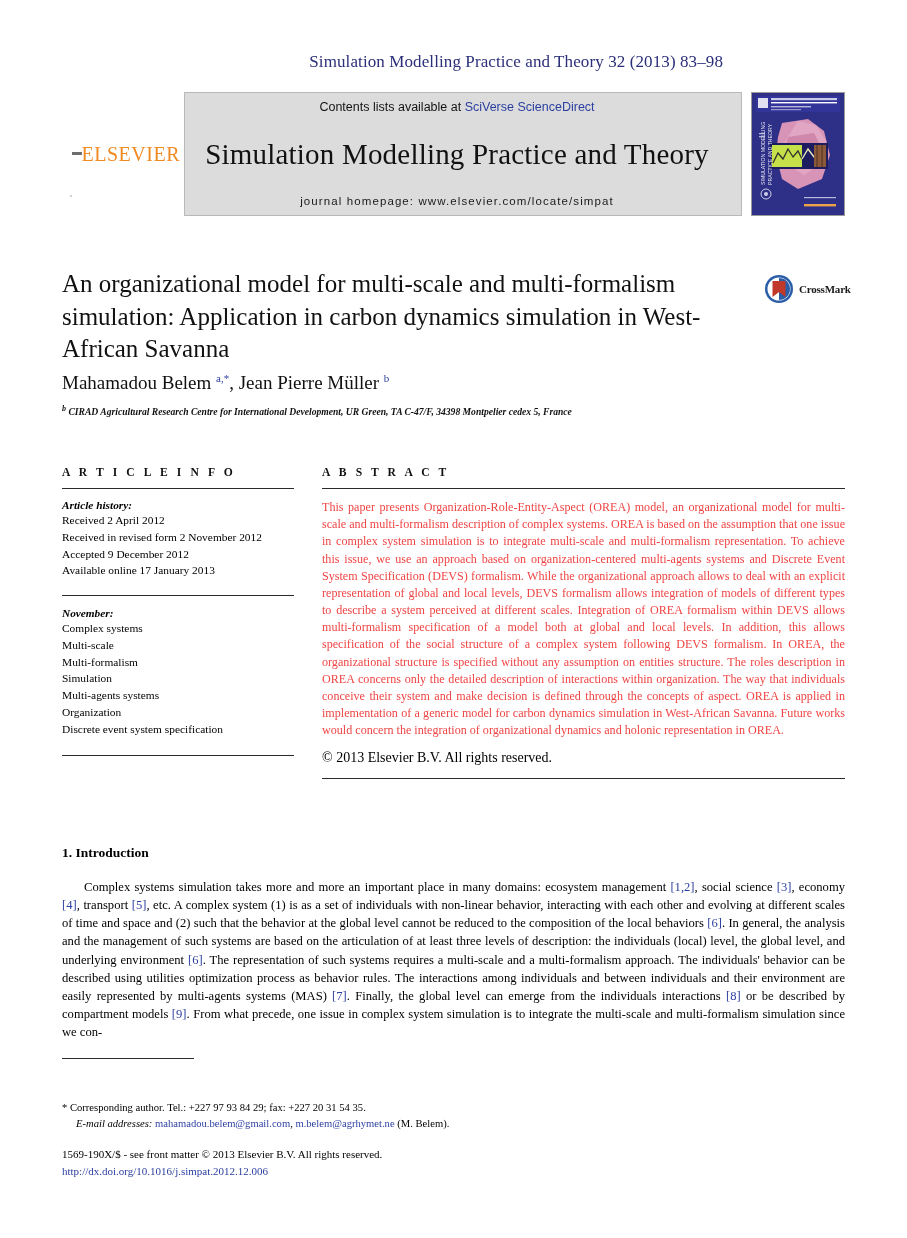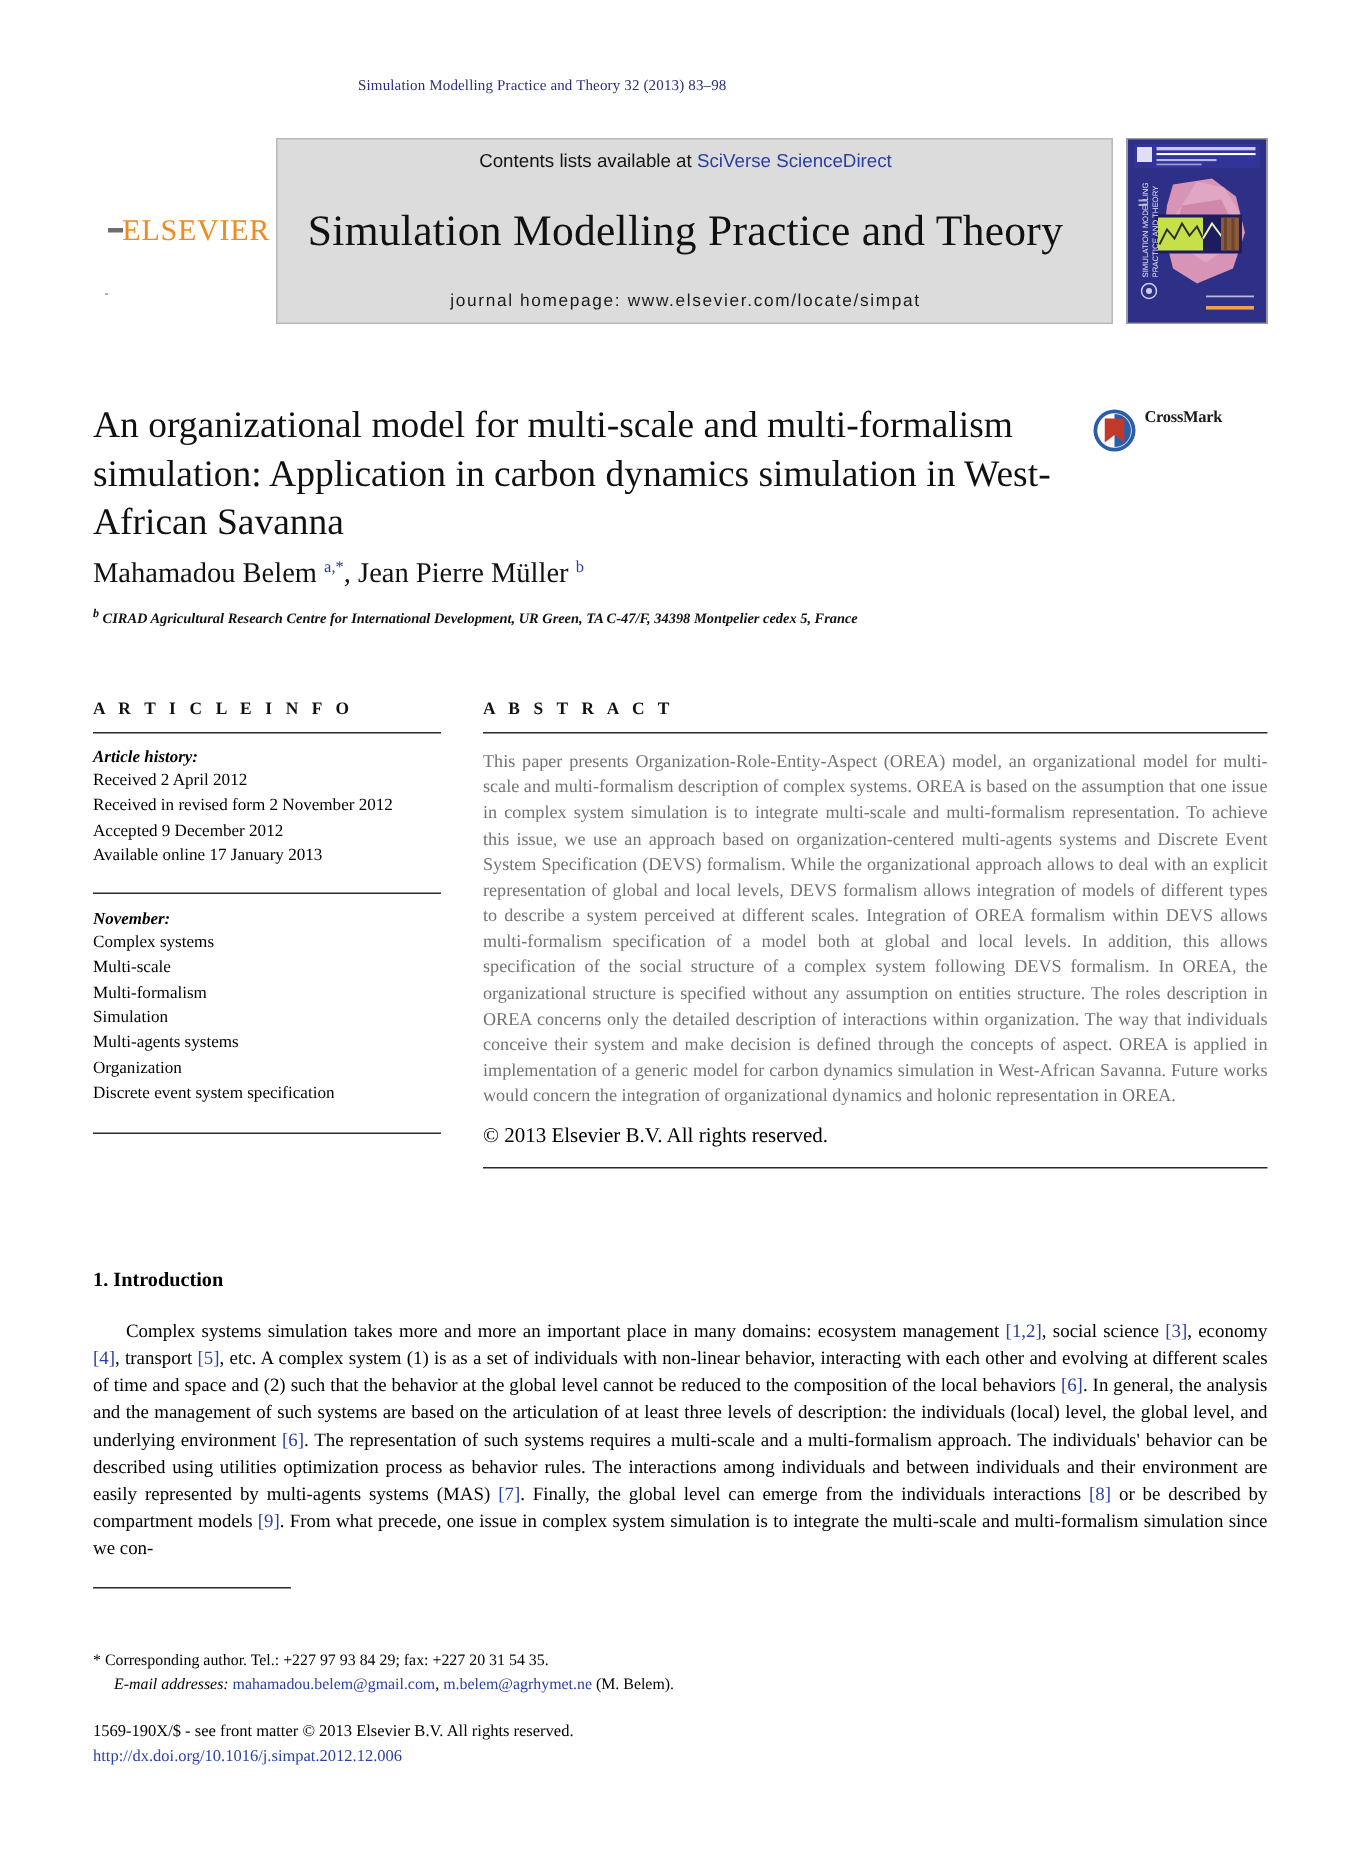--- a/index.html
+++ b/index.html
@@ -21,22 +21,22 @@
     height: 1238px;
     padding: 0;
   }
 
   
   .running-head {
     position: absolute;
     top: 52px;
     left: 0;
     width: 723px;
-    text-align: center;
-    font-size: 10px;
+    text-align: right;
+    font-size: 17px;
     color: #2b2f7a;
     letter-spacing: .1px;
   }
 
   
   .masthead {
     position: absolute;
     top: 92px;
     left: 62px;
     width: 783px;
@@ -147,25 +147,25 @@
     font-style: italic;
     font-weight: bold;
     line-height: 1.52;
     color: #111;
   }
   .affiliations sup { font-size: 8px; }
 
   .crossmark {
     position: absolute;
     top: 272px;
-    left: 728px;
+    left: 764px;
     width: 92px;
     height: 34px;
     display: flex;
-    align-items: flex-start;
+    align-items: center;
     gap: 5px;
   }
   .crossmark-label {
     font-family: "Liberation Serif", serif;
     font-size: 11px;
     font-weight: bold;
     color: #1b1b1b;
     letter-spacing: -.2px;
   }
 
@@ -207,21 +207,21 @@
     padding: 0;
     font-size: 11.4px;
     line-height: 1.47;
   }
   .kw-block { margin-top: 16px; }
 
   .abstract-body {
     font-size: 12.1px;
     line-height: 1.42;
     text-align: justify;
-    color: #737373;
+    color: #ef4444;
   }
   .copyright {
     margin-top: 11px;
     text-align: left;
     font-size: 14px;
   }
   .abs-rule {
     border: 0;
     border-top: 1px solid #2a2a2a;
     margin: 12px 0 0 0;

